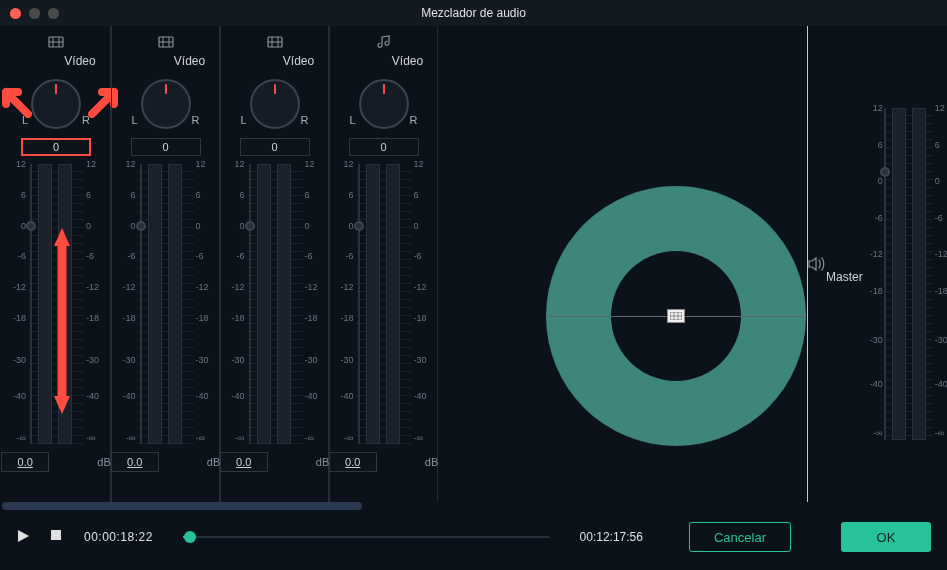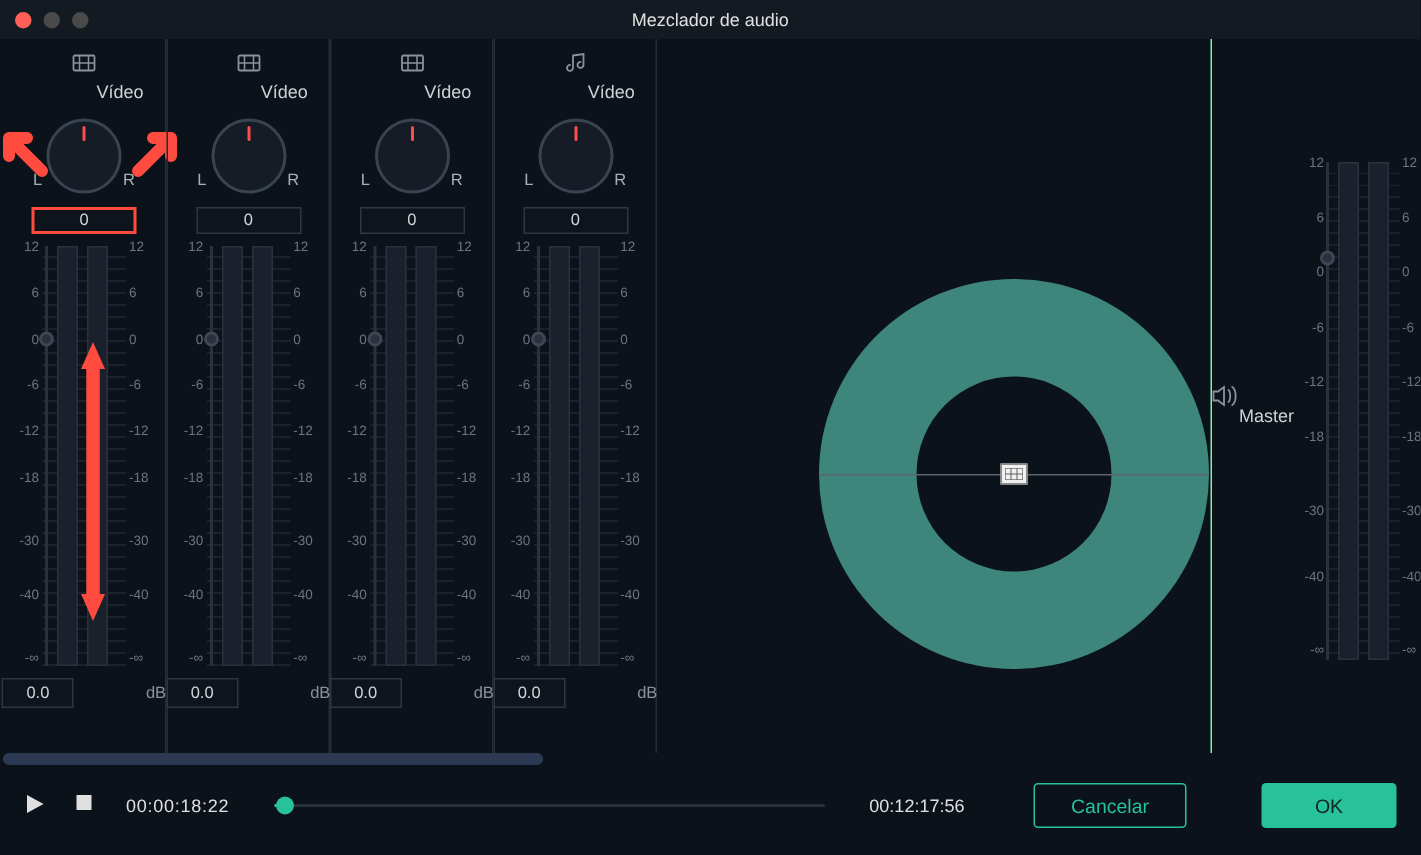--- a/index.html
+++ b/index.html
@@ -27,21 +27,21 @@
   .fader-area { margin-top: 8px; display: flex; height: 280px; width: 100%; align-items: stretch; justify-content: center; }
   .scale { width: 22px; position: relative; }
   .scale .tick { position: absolute; right: 2px; font-size: 9px; color: #6c7480; transform: translateY(-50%); }
   .meter-col { width: 56px; display: flex; align-items: stretch; justify-content: center; gap: 6px; position: relative; }
   .meter-bg { width: 100%; position: absolute; top:0; bottom:0; left:0; right:0; background: repeating-linear-gradient(to bottom, transparent, transparent 7px, #252c36 7px, #252c36 8px); opacity: 0.6; }
   .meter-pair { display: flex; gap: 6px; position: relative; width: 36px; align-items:stretch; }
   .meter-bar { width: 14px; background: #1a212c; border: 1px solid #2a313c; }
   .meter-track { position: absolute; left: -8px; top:0; bottom:0; width:2px; background:#2a313c; }
   .meter-handle { position: absolute; left: -12px; width: 10px; height: 10px; border-radius:50%; background:#2a313c; border:2px solid #3d4652; transform: translateY(-50%); }
   .gain-row { margin-top: 8px; display: flex; align-items: center; gap: 6px; }
-  .gain-val { width: 48px; height: 20px; border:1px solid #2e3640; background:#0e141c; font-size:11px; color:#cfd3d8; display:flex; align-items:center; justify-content:center; }
+  .gain-val { width: 48px; height: 20px; border:1px solid #2e3640; background:#0e141c; font-size:11px; color:#cfd3d8; display:flex; align-items:center; justify-content:center;text-decoration:underline; }
   .gain-unit { font-size: 11px; color:#8b929c;margin-left:42px; }
   .center-panel { flex: 1; position: relative; }
   .stereo-select { position: absolute; top: 58px; left: 66px; width: 112px; height: 24px; border:1px solid #2e3640; background:#0e141c; color:#cfd3d8; font-size:12px; display:flex; align-items:center; padding:0 8px; justify-content:space-between; }
   .chev { width:10px; height:10px; display:flex; align-items:center; justify-content:center; }
   .surround { position:absolute; top:160px; left:106px; width:260px; height:260px; }
   .ring-outer { position:absolute; top:0; left:0; width:260px; height:260px; border-radius:50%; background:#3e867c; }
   .ring-inner { position:absolute; top:65px; left:65px; width:130px; height:130px; border-radius:50%; background:#0c1219; }
   .surround-hline { position:absolute; top:50%; left:0; right:0; height:1px; background:#5c6470; }
   .surround-handle { position:absolute; top:50%; left:50%; width:18px; height:14px; background:#f0f0f0; border:1px solid #8a8a8a; transform:translate(-50%,-50%); display:flex; align-items:center; justify-content:center; font-size:8px; color:#222; }
   .master-panel { width:140px; border-left:1px solid #86efac; display:flex; flex-direction:row; align-items:center; padding:14px 0 8px; }

